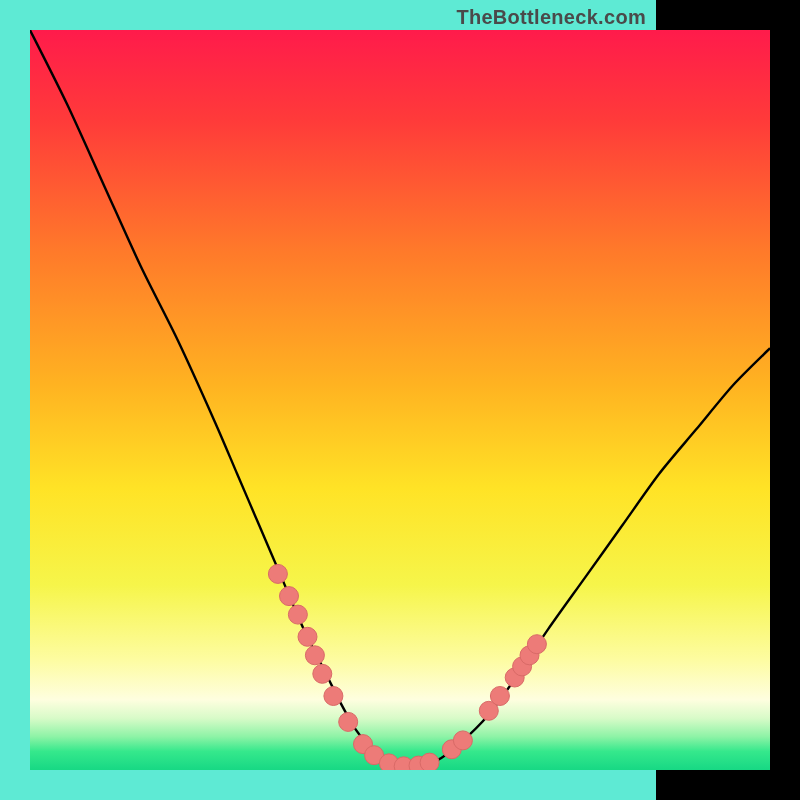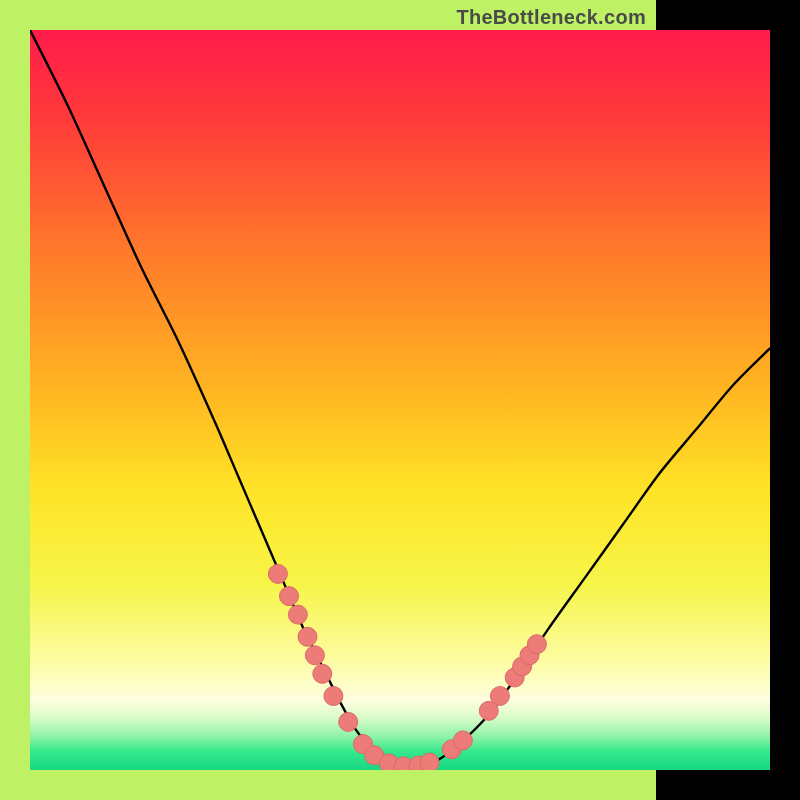--- a/index.html
+++ b/index.html
@@ -8,21 +8,21 @@
     width: 800px;
     height: 800px;
     background: #000;
     font-family: Arial, Helvetica, sans-serif;
     overflow: hidden;
   }
   .stage {
     position: relative;
     width: 656px;
     height: 800px;
-    background: #bef264;
+    background: #5eead4;
   }
   .watermark {
     position: absolute;
     top: 6px;
     right: 10px;
     color: #4a4a4a;
     font-size: 20px;
     font-weight: 600;
     letter-spacing: 0.3px;
     user-select: none;

